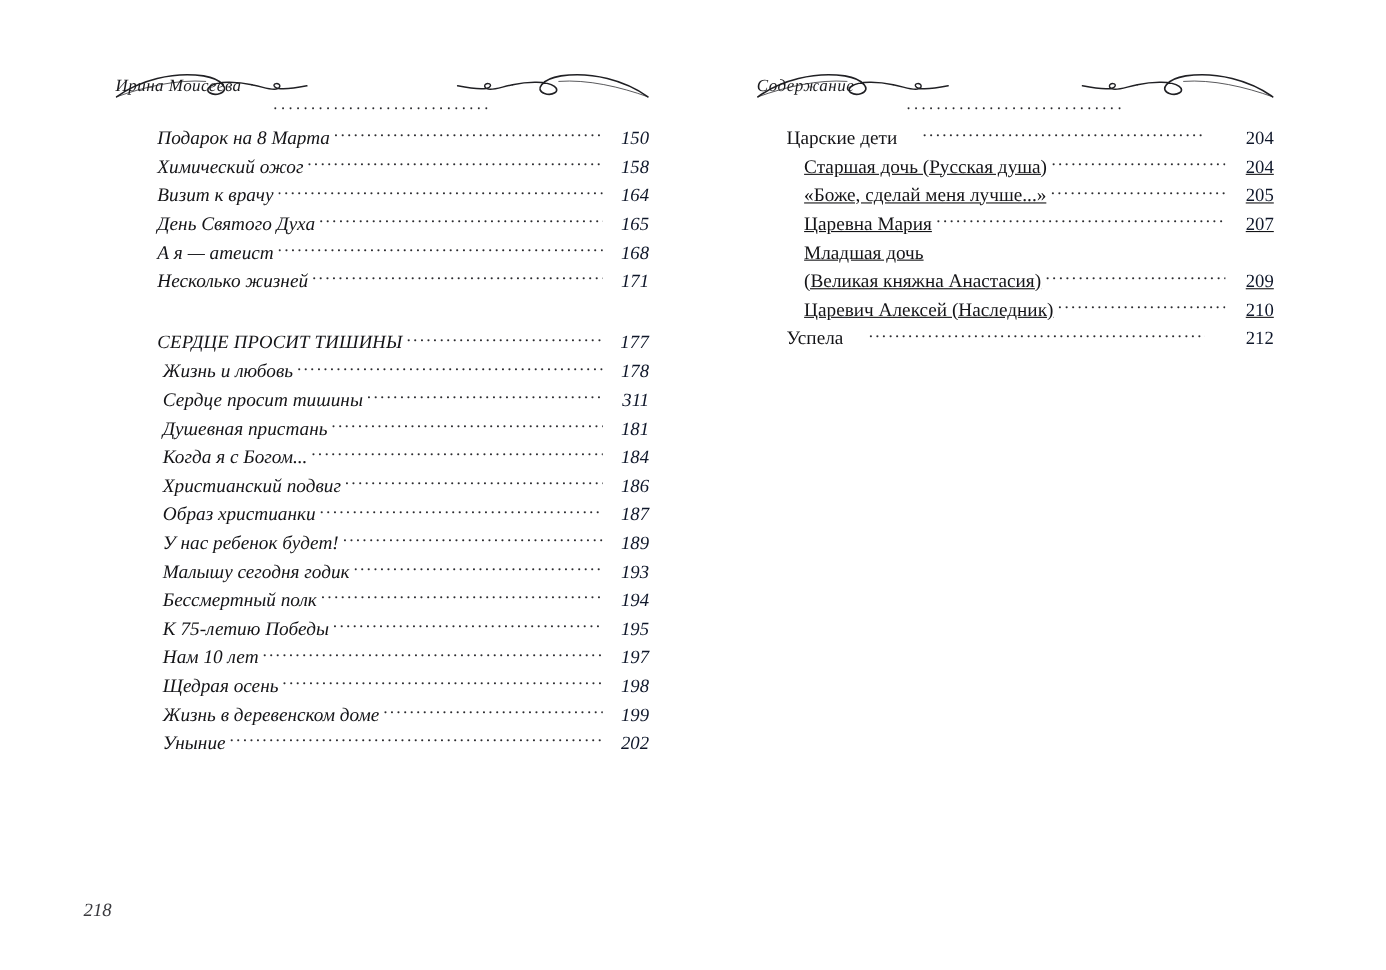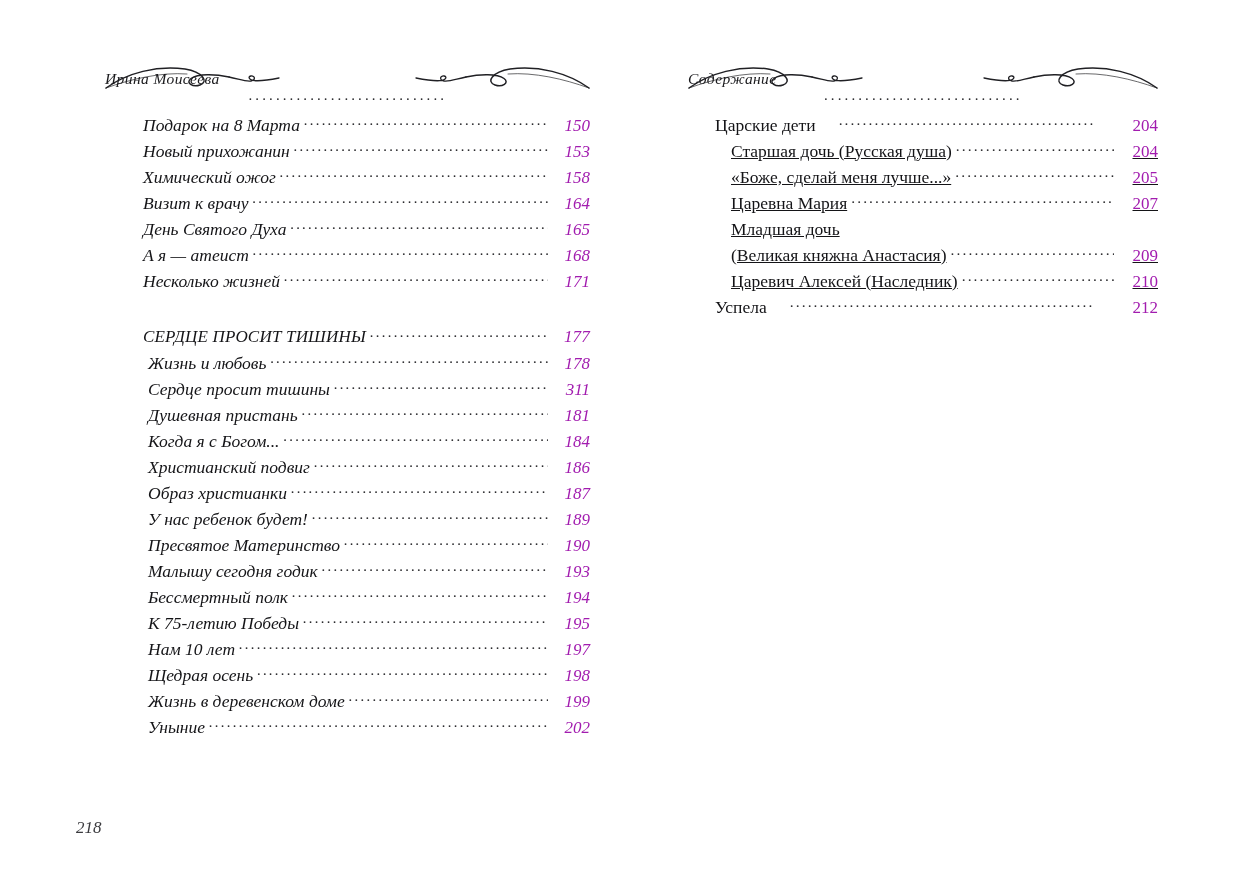--- a/index.html
+++ b/index.html
@@ -128,21 +128,21 @@
     font-size: 15.5px;
     letter-spacing: 2.1px;
     color: #2b2b2e;
     white-space: nowrap;
   }
   .toc-page {
     flex: 0 0 auto;
     width: 40px;
     text-align: right;
     font-size: 17px;
-    color: #a21caf;
+    color: #0f172a;
   }
   .column.right .toc-page { width: 42px; }
 
   
   .toc-row.cont .toc-leader::before { content: ""; }
   .toc-row.cont .toc-page { visibility: hidden; }
 
   
   .folio {
     position: absolute;
@@ -187,25 +187,20 @@
       </div>
     </div>
 
     <ul class="toc" id="left-toc">
         <li class="toc-row lvl0">
           <span class="toc-title">Подарок на 8 Марта</span>
           <span class="toc-leader"></span>
           <span class="toc-page">150</span>
         </li>
         <li class="toc-row lvl0">
-          <span class="toc-title">Новый прихожанин</span>
-          <span class="toc-leader"></span>
-          <span class="toc-page">153</span>
-        </li>
-        <li class="toc-row lvl0">
           <span class="toc-title">Химический ожог</span>
           <span class="toc-leader"></span>
           <span class="toc-page">158</span>
         </li>
         <li class="toc-row lvl0">
           <span class="toc-title">Визит к врачу</span>
           <span class="toc-leader"></span>
           <span class="toc-page">164</span>
         </li>
         <li class="toc-row lvl0">
@@ -255,25 +250,20 @@
         </li>
         <li class="toc-row lvl1">
           <span class="toc-title">Образ христианки</span>
           <span class="toc-leader"></span>
           <span class="toc-page">187</span>
         </li>
         <li class="toc-row lvl1">
           <span class="toc-title">У нас ребенок будет!</span>
           <span class="toc-leader"></span>
           <span class="toc-page">189</span>
-        </li>
-        <li class="toc-row lvl1">
-          <span class="toc-title">Пресвятое Материнство</span>
-          <span class="toc-leader"></span>
-          <span class="toc-page">190</span>
         </li>
         <li class="toc-row lvl1">
           <span class="toc-title">Малышу сегодня годик</span>
           <span class="toc-leader"></span>
           <span class="toc-page">193</span>
         </li>
         <li class="toc-row lvl1">
           <span class="toc-title">Бессмертный полк</span>
           <span class="toc-leader"></span>
           <span class="toc-page">194</span>

